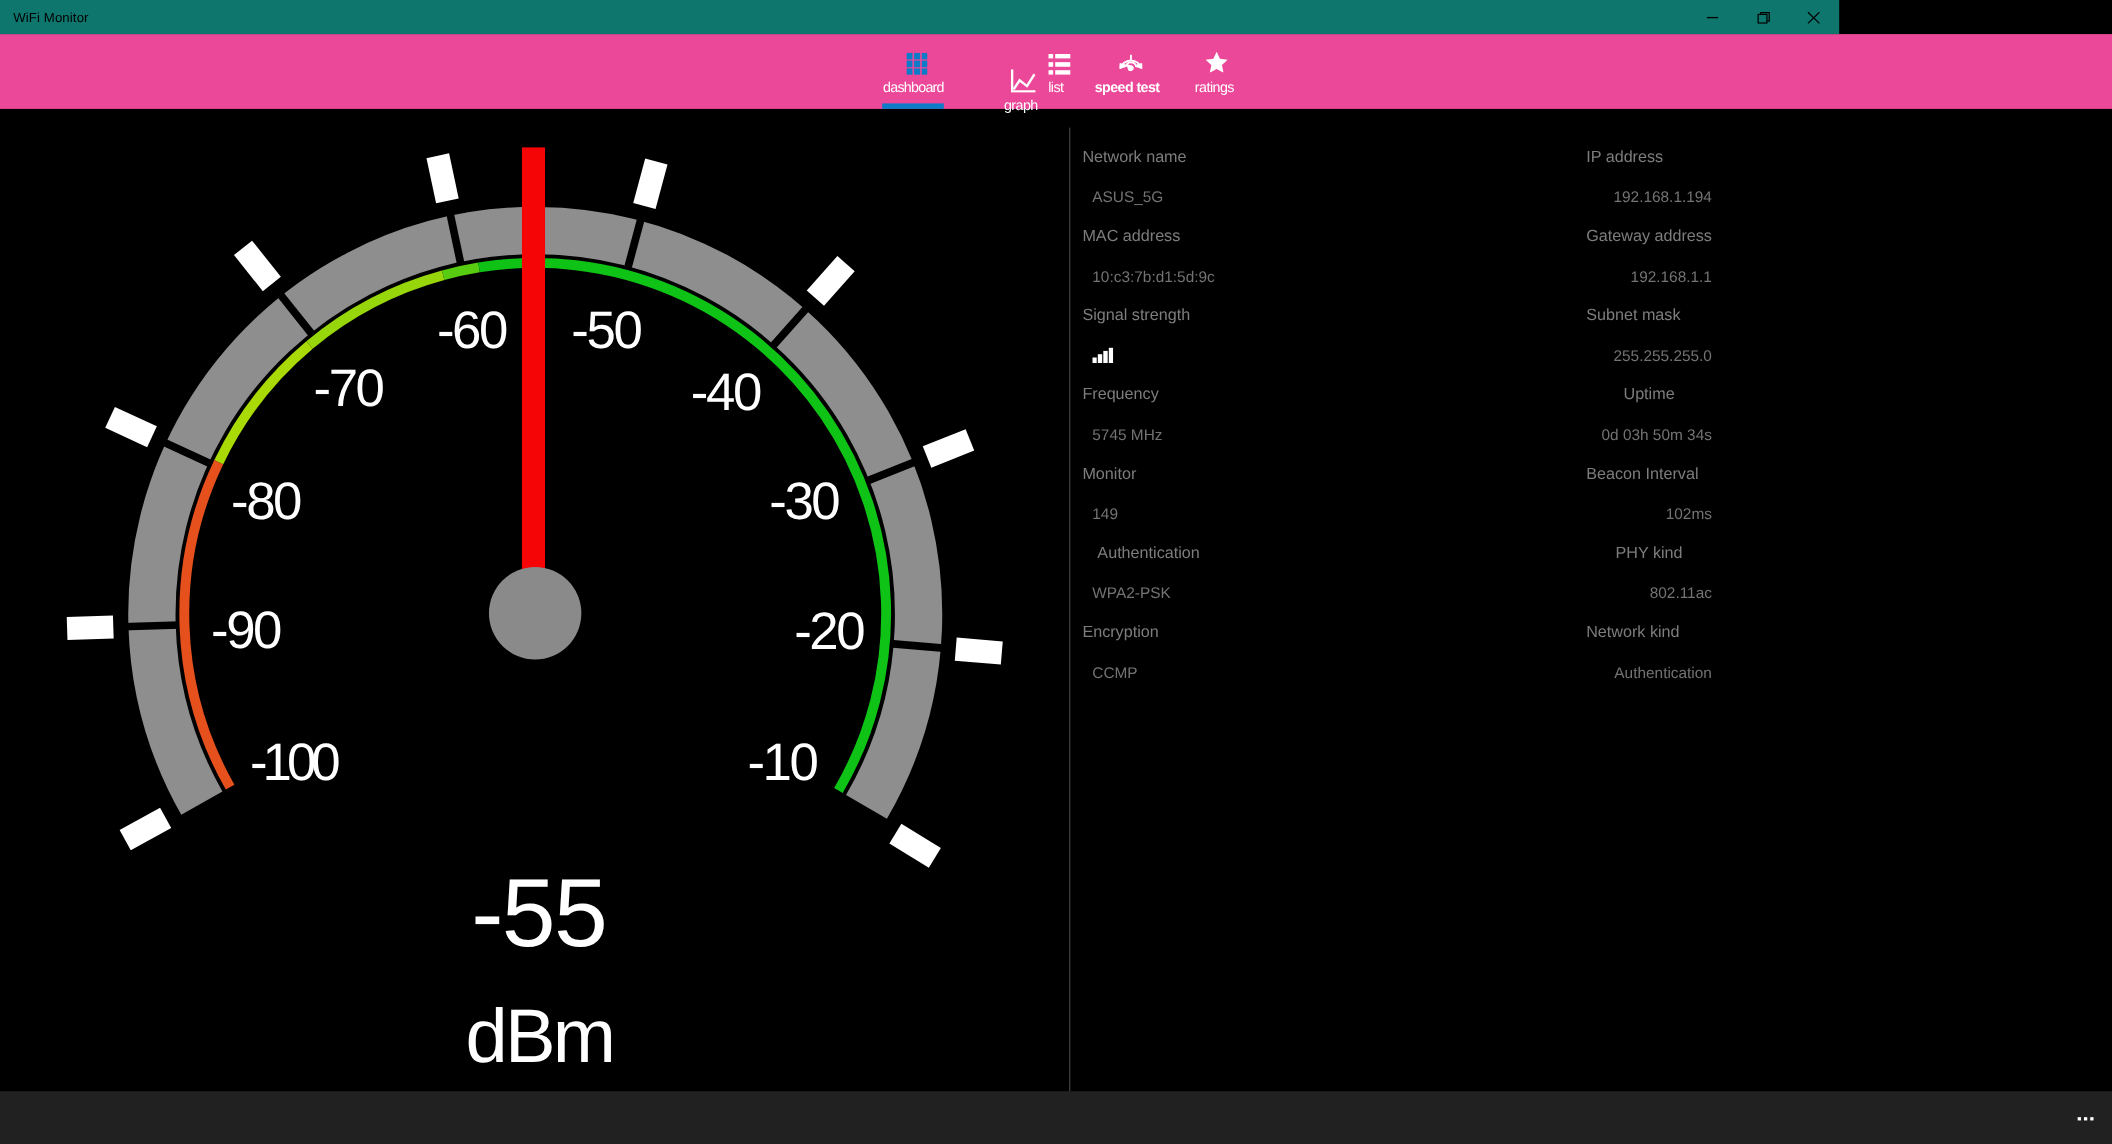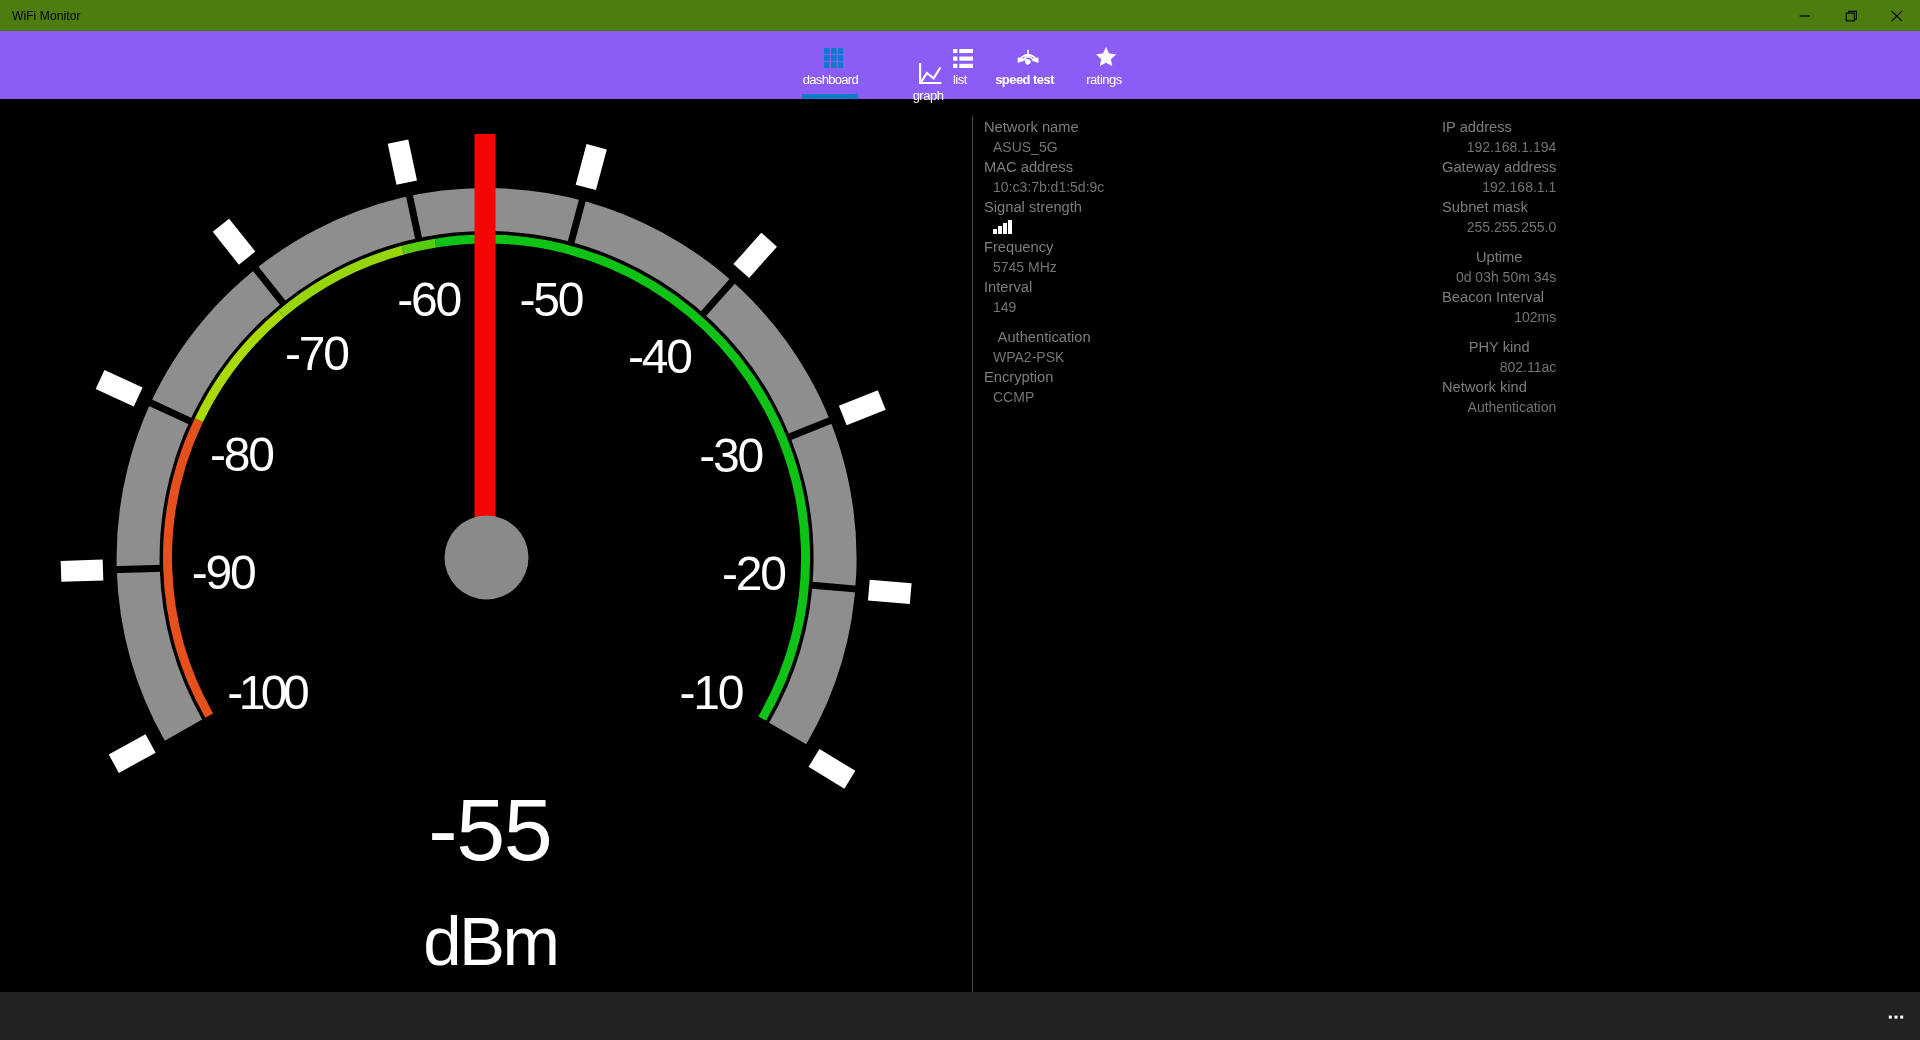--- a/index.html
+++ b/index.html
@@ -1,31 +1,31 @@
 <!DOCTYPE html>
 <html><head>
 <meta charset="utf-8">
 <style>
   * { margin:0; padding:0; box-sizing:border-box; }
   html,body { width:1920px; height:1040px; background:#000; overflow:hidden;
     font-family:"Liberation Sans", sans-serif; }
   .abs { position:absolute; }
   
-  #titlebar { position:absolute; left:0; top:0; width:1920px; height:31px; background:#4d7c0f; }
+  #titlebar { position:absolute; left:0; top:0; width:1672px; height:31px; background:#0f766e; }
   #title { position:absolute; left:12px; top:9px; font-size:12px; color:#000; letter-spacing:0.1px; }
   
-  #nav { position:absolute; left:0; top:31px; width:1920px; height:68px; background:#8b5cf6; }
+  #nav { position:absolute; left:0; top:31px; width:1920px; height:68px; background:#ec4899; }
   .tab { position:absolute; top:0; width:90px; height:68px; }
   .tab .ic { position:absolute; left:50%; top:17px; margin-left:-10px; width:20px; height:20px; }
   .tab .lbl { position:absolute; left:0; right:0; top:40.5px; text-align:center;
     font-size:13px; color:#fff; letter-spacing:-0.5px; }
   .tab .under { position:absolute; left:50%; bottom:0; width:56px; margin-left:-28px; height:5px; background:#0c7bc8; }
   
   .col { position:absolute; top:117px; font-size:14px; }
-  .col div { height:20px; line-height:20px; white-space:nowrap; }
+  .col div { height:20px; line-height:20px; white-space:nowrap;margin-top:16px; }
   .col .lb { color:#7d7d7d; font-size:14.7px; }
   .col .vl { color:#737373; padding-left:9px; }
   .gap { margin-top:10px;text-align:center; }
   #col2 .vl { padding-left:10px;text-align:right; }
   
   #divider { position:absolute; left:972px; top:116px; width:1px; height:876px; background:#4a4a4a; }
   
   #bottombar { position:absolute; left:0; top:992px; width:1920px; height:48px; background:#212121; }
   
   #winbtns { position:absolute; right:0; top:0; }
@@ -93,21 +93,21 @@
   <div class="vl"><svg width="19" height="15" viewBox="0 0 19 15" style="vertical-align:-3px">
         <g fill="#fff">
           <rect x="0" y="9" width="4" height="5"></rect>
           <rect x="5" y="6" width="4" height="8"></rect>
           <rect x="10" y="3" width="4" height="11"></rect>
           <rect x="15" y="0" width="4" height="14"></rect>
         </g>
       </svg></div>
   <div class="lb">Frequency</div>
   <div class="vl">5745 MHz</div>
-  <div class="lb">Interval</div>
+  <div class="lb">Monitor</div>
   <div class="vl">149</div>
   <div class="lb gap">Authentication</div>
   <div class="vl">WPA2-PSK</div>
   <div class="lb">Encryption</div>
   <div class="vl">CCMP</div>
 </div>
 
 <div class="col" id="col2" style="left:1442px;">
   <div class="lb">IP address</div>
   <div class="vl">192.168.1.194</div>

